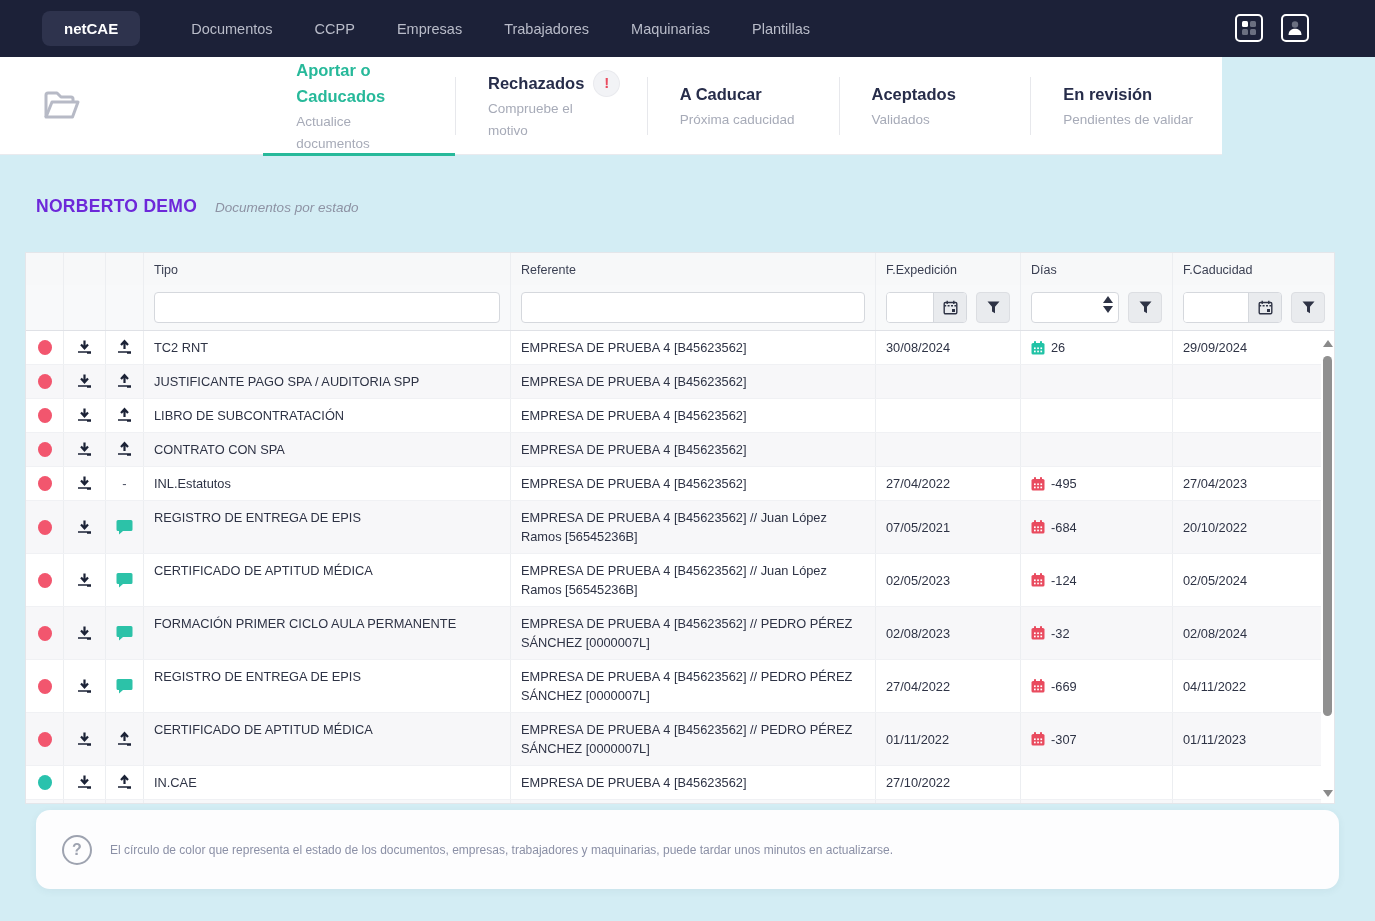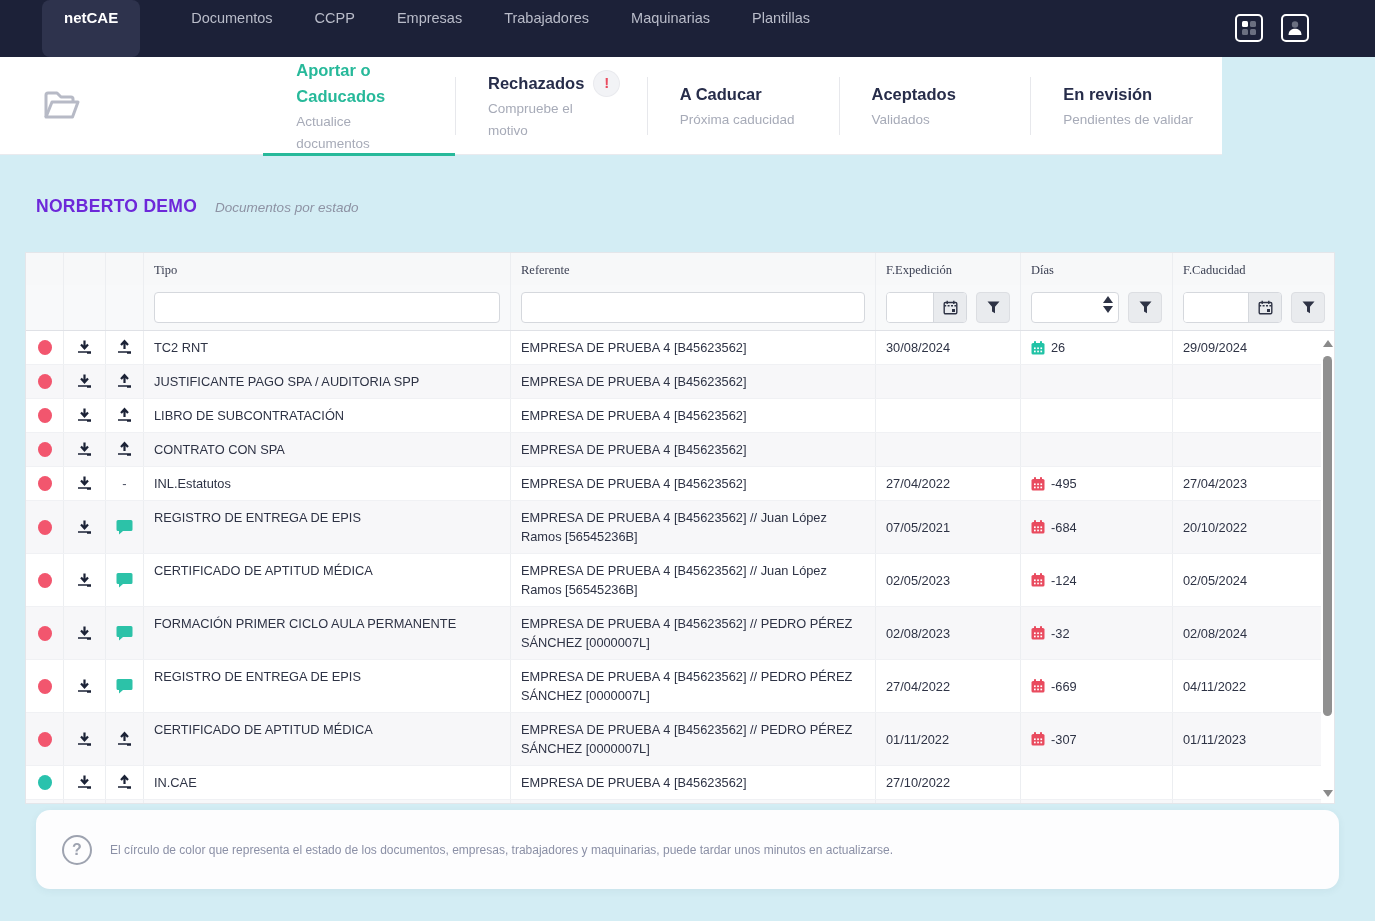--- a/index.html
+++ b/index.html
@@ -1,21 +1,21 @@
 <!DOCTYPE html>
 <html><head>
 <meta charset="utf-8">
 <style>
   * { margin:0; padding:0; box-sizing:border-box; }
   html,body { width:1375px; height:921px; overflow:hidden;
     font-family:"Liberation Sans", sans-serif; background:#d3edf4; }
 
   
   .topnav { position:absolute; left:0; top:0; width:1375px; height:57px;
-    background:#1c2138; display:flex; }
+    background:#1c2138; display:flex; align-items:center; }
   .brand { margin-left:42px; background:#2e334d; color:#ffffff; font-weight:700;
     font-size:15px; padding:9px 22px; border-radius:8px; }
   .navitems { display:flex; margin-left:30px; }
   .navitem { color:#b9bcc9; font-size:14.5px; padding:10px 0; margin:0 21px; cursor:pointer; }
   .navicons { position:absolute; right:66px; top:14px; display:flex; gap:18px; }
   .iconbtn { width:28px; height:28px; border:2px solid #ffffff; border-radius:5px;
     display:flex; align-items:center; justify-content:center; background:#1c2138; cursor:pointer; }
 
   
   .tabbar { position:absolute; left:0; top:57px; width:1222px; height:98px;
@@ -38,21 +38,21 @@
 
   
   .pagehead { position:absolute; left:36px; top:196px; display:flex; align-items:baseline; gap:18px; }
   .pagehead h1 { font-size:17.5px; font-weight:700; color:#6d28d9; letter-spacing:.3px; }
   .pagehead .sub { font-size:13.5px; color:#8d92a3;font-style:italic; }
 
   
   .tablewrap { position:absolute; left:25px; top:252px; width:1310px; height:552px;
     background:#ffffff; border:1px solid #e4e6ea; overflow:hidden; }
   .tr { display:grid; grid-template-columns:38px 42px 38px 367px 365px 145px 152px 162px; }
-  .th-row { background:#f7f8f9; height:32px;font-family:Liberation Serif, serif; }
+  .th-row { background:#f7f8f9; height:32px; }
   .filter-row { background:#f8f9fa; height:46px; border-bottom:1px solid #dfe1e6; }
   .cell { padding:6px 10px; font-size:12.8px; color:#2e3345; border-right:1px solid #eceef1;
     display:flex; align-items:center; line-height:19px; }
   .cell:last-child { border-right:none; }
   .cell.txt { display:block; padding-top:7px; padding-bottom:7px; }
   .th-row .cell { font-size:12.5px; color:#3a3f52; padding-top:8px; }
   .body-row { min-height:32px; border-bottom:1px solid #f0f1f4; background:#ffffff; }
   .body-row.alt { background:#f7f7f9; }
   .c-center { justify-content:center; }
   .dot { width:14px; height:15px; border-radius:50%; display:inline-block; }

